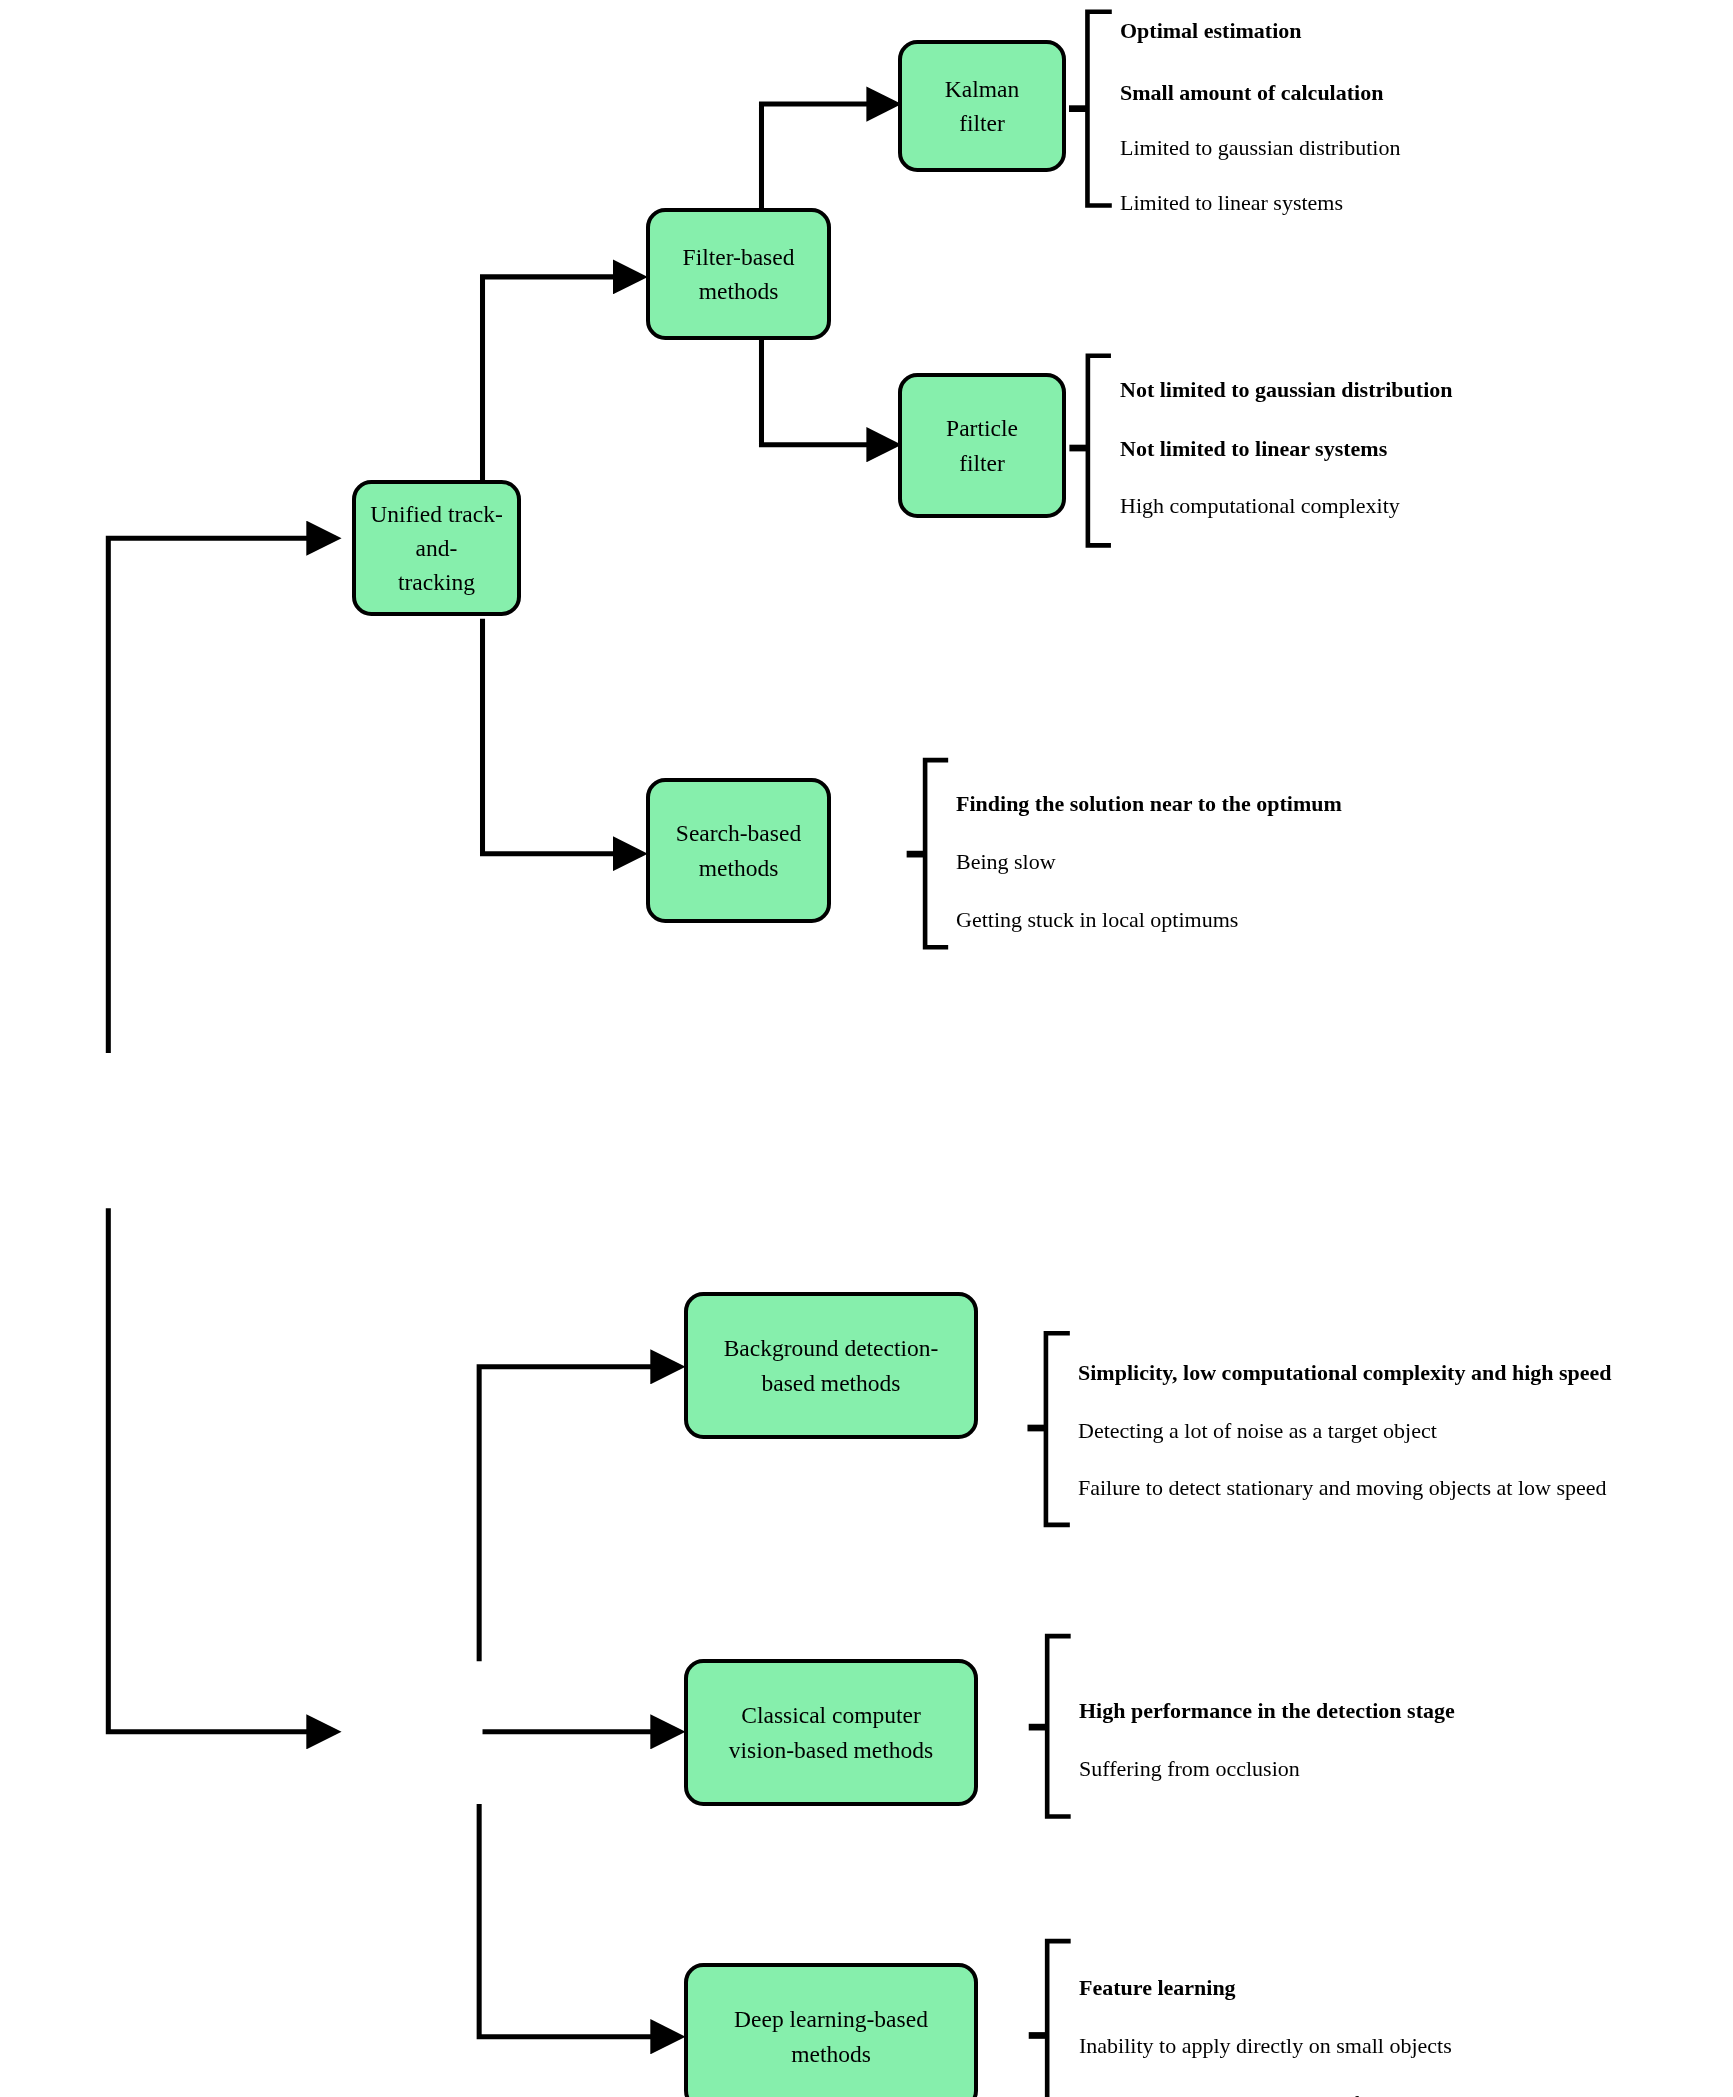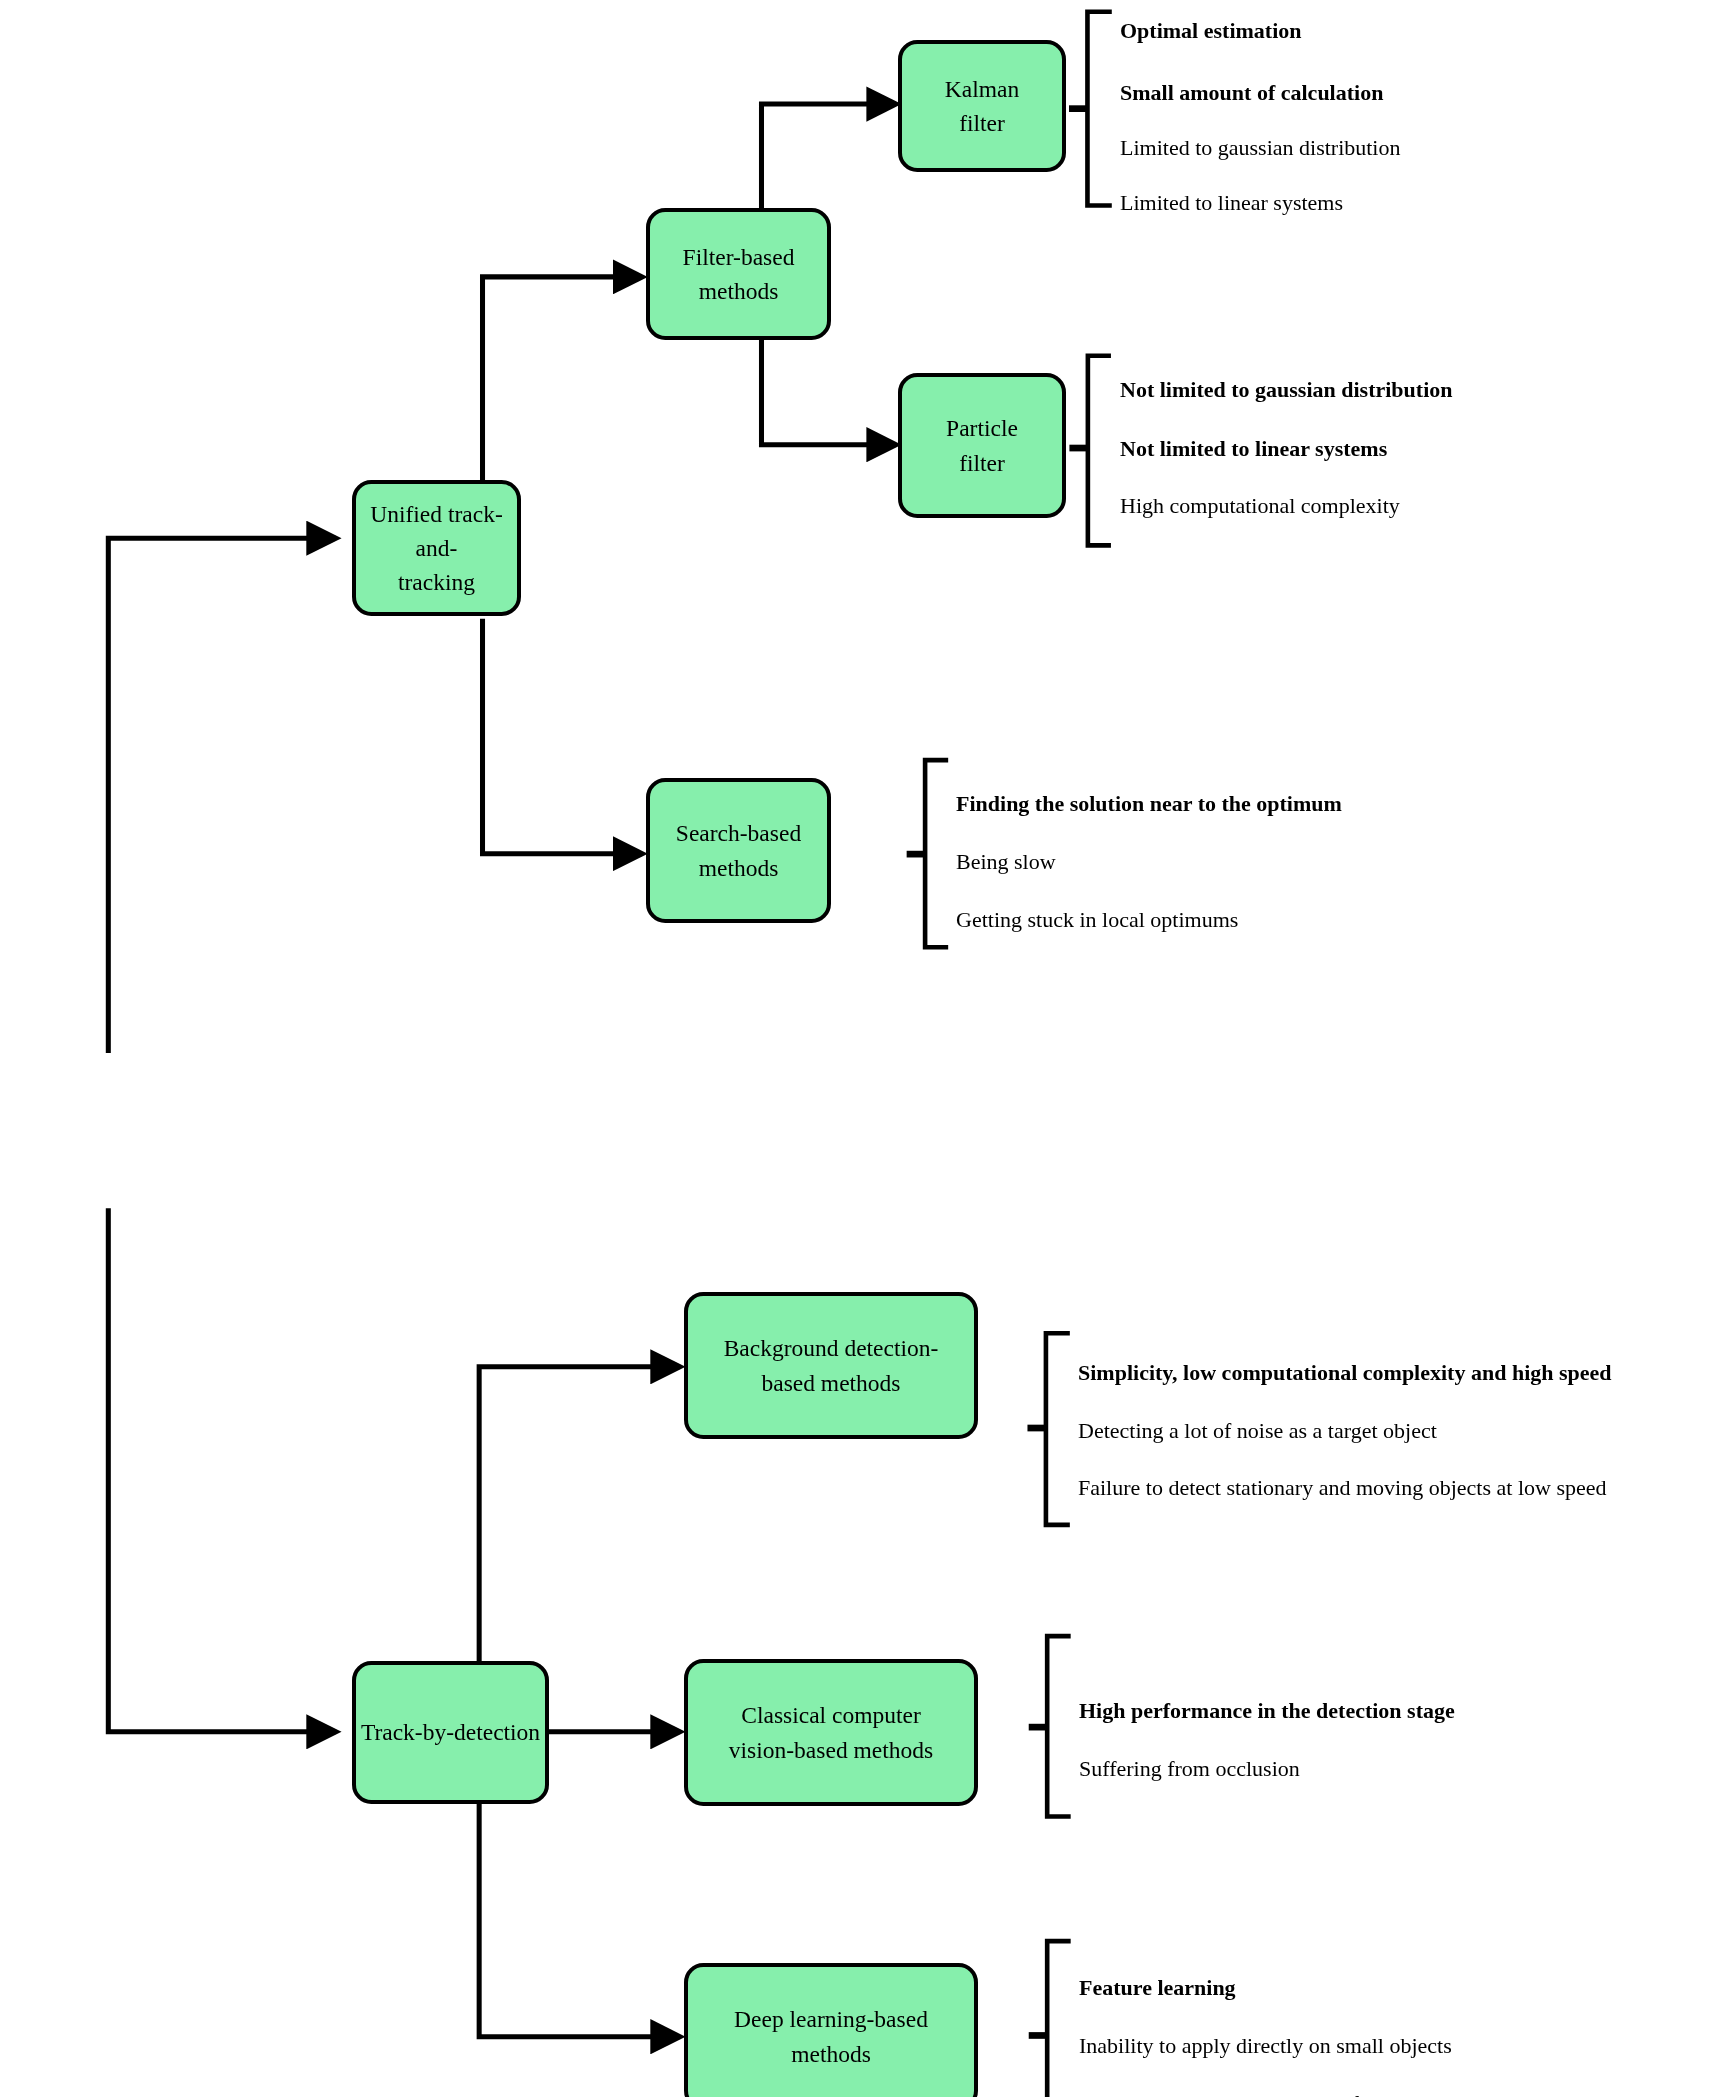--- a/index.html
+++ b/index.html
@@ -137,25 +137,20 @@
   </div>
 
 
   <div class="node" style="left:684px; top:1292px; width:294px; height:147px;">
     <div>
       <span>Background detection-</span>
       <span>based methods</span>
     </div>
   </div>
 
-  <div class="node" style="left:352px; top:1661px; width:197px; height:143px;">
-    <div>
-      <span>Track-by-detection</span>
-    </div>
-  </div>
 
   <div class="node" style="left:684px; top:1659px; width:294px; height:147px;">
     <div>
       <span>Classical computer</span>
       <span>vision-based methods</span>
     </div>
   </div>
 
   <div class="node" style="left:684px; top:1963px; width:294px; height:147px;">
     <div>

